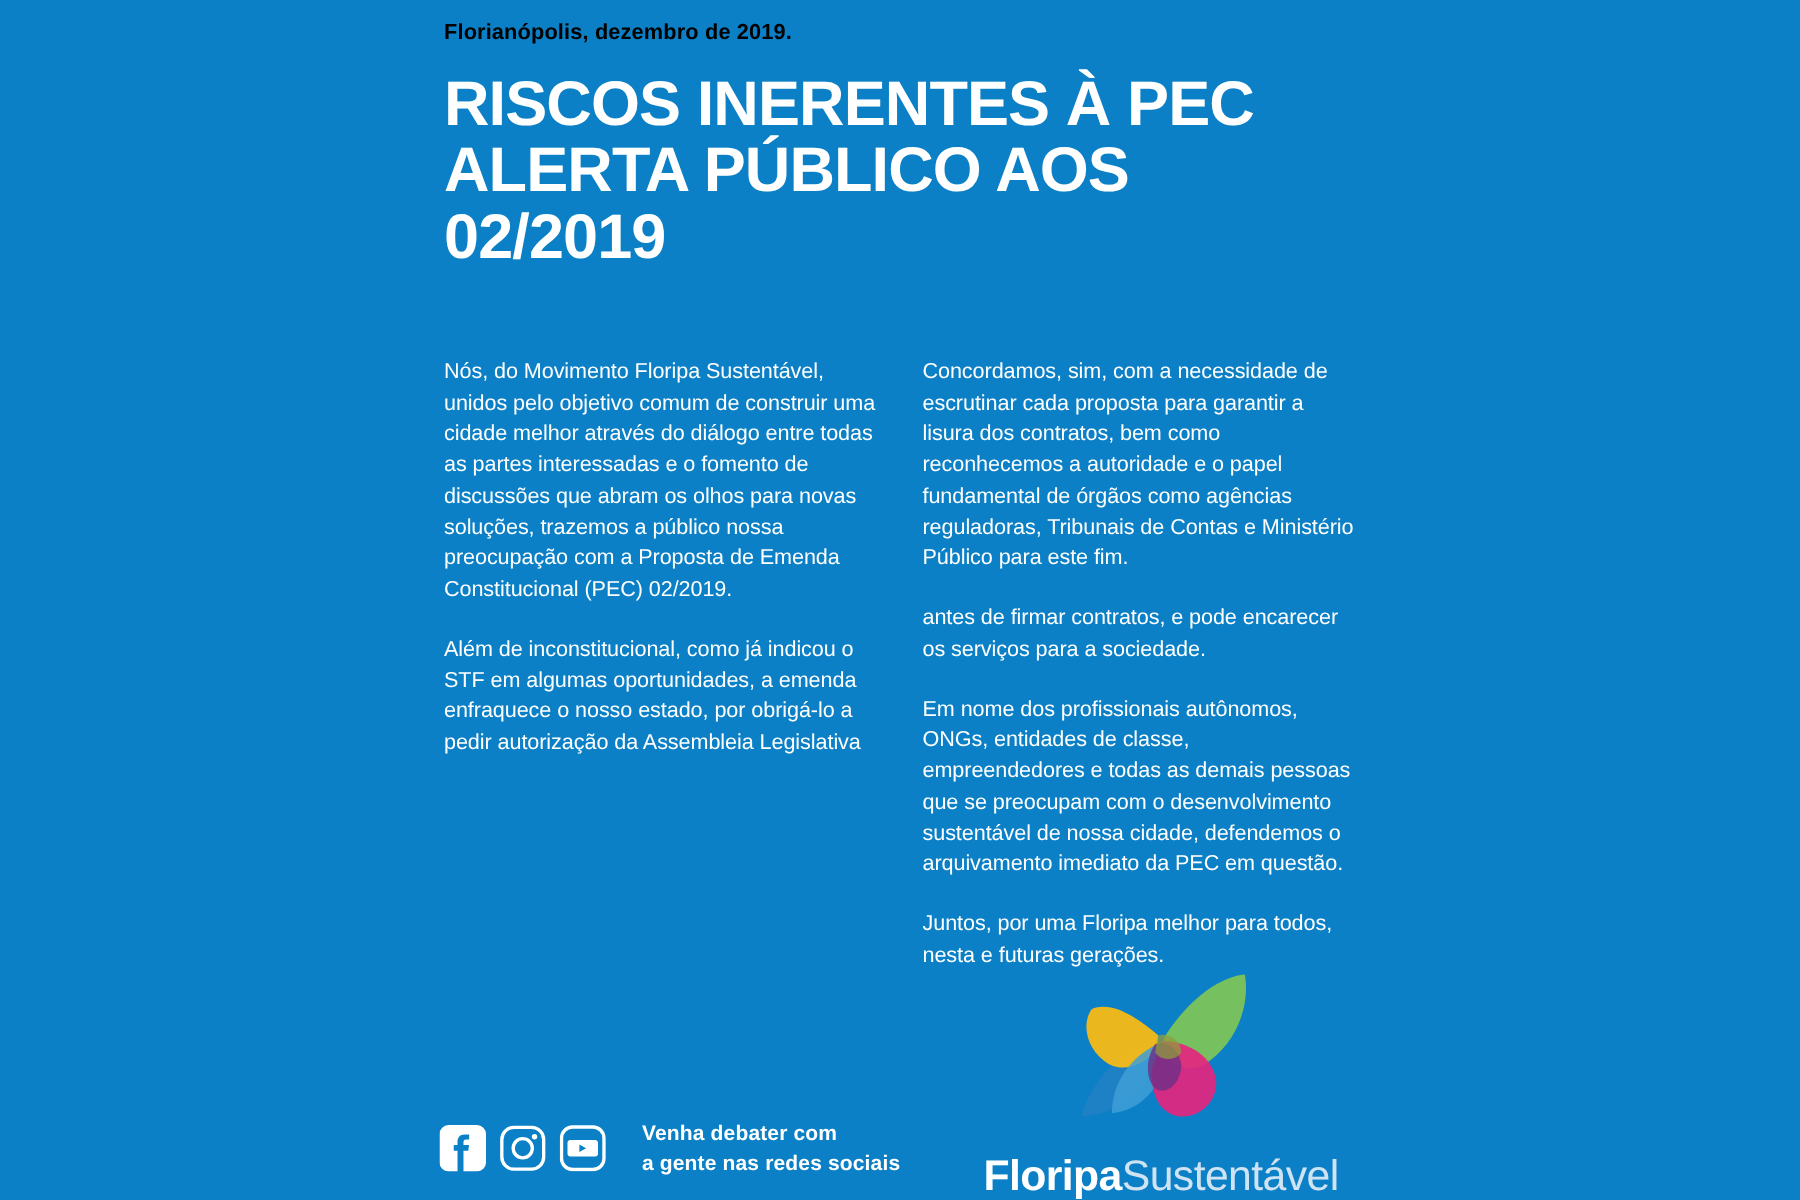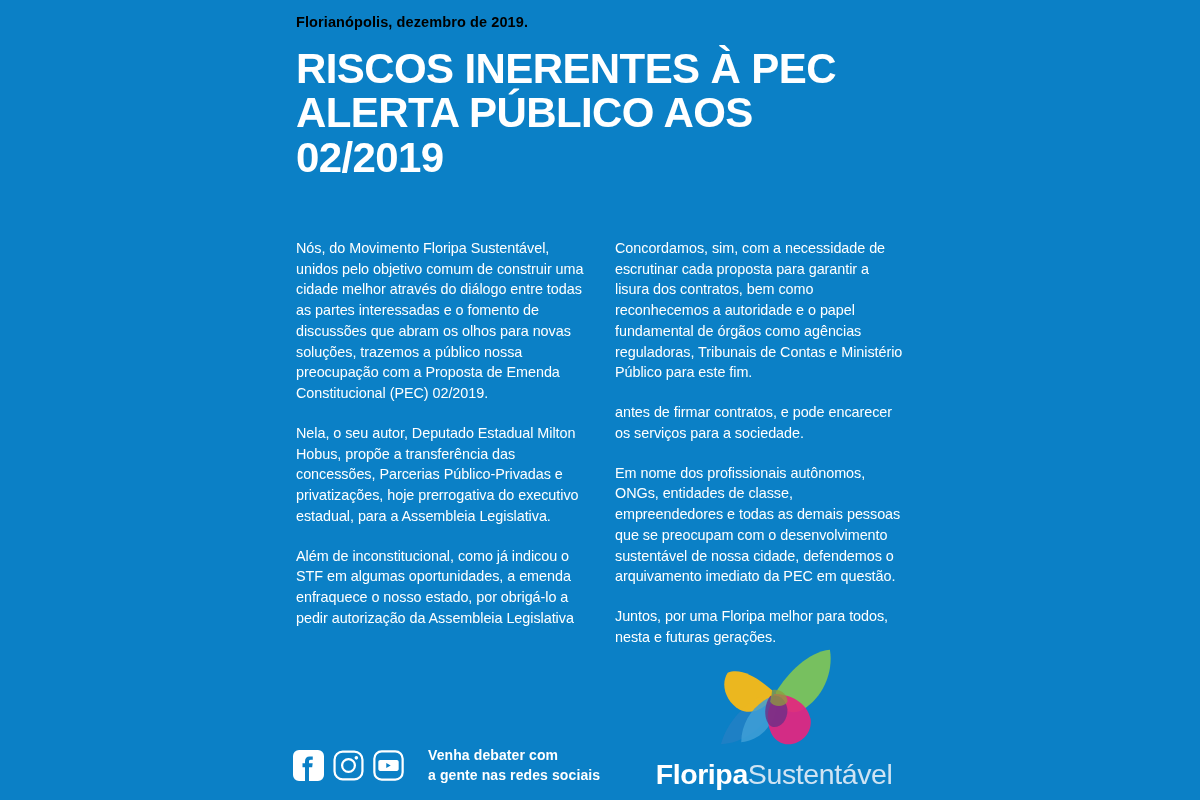--- a/index.html
+++ b/index.html
@@ -109,21 +109,21 @@
     left: 645px;
     top: 640px;
     width: 258px;
   }
   .logo-mark {
     width: 258px;
     height: 108px;
     display: block;
   }
   .logo-word {
-    margin-top: 12px;
+    margin-top: 22px;
     text-align: center;
     font-size: 28.5px;
     line-height: 1;
     white-space: nowrap;
     letter-spacing: -0.4px;
   }
   .logo-word .wm-bold {
     color: #ffffff;
     font-weight: bold;
   }
@@ -143,21 +143,20 @@
       <span class="hl-line">RISCOS INERENTES À PEC</span>
       <span class="hl-line">ALERTA PÚBLICO AOS</span>
       <span class="hl-line">02/2019</span>
     </h1>
   </div>
 
   <div class="columns">
 
     <div class="col">
       <p>Nós, do Movimento Floripa Sustentável, unidos pelo objetivo comum de construir uma cidade melhor através do diálogo entre todas as partes interessadas e o fomento de discussões que abram os olhos para novas soluções, trazemos a público nossa preocupação com a Proposta de Emenda Constitucional (PEC) 02/2019.</p>
-      <p>Nela, o seu autor, Deputado Estadual Milton Hobus, propõe a transferência das concessões, Parcerias Público-Privadas e privatizações, hoje prerrogativa do executivo estadual, para a Assembleia Legislativa.</p>
       <p>Além de inconstitucional, como já indicou o STF em algumas oportunidades, a emenda enfraquece o nosso estado, por obrigá-lo a pedir autorização da Assembleia Legislativa</p>
     </div>
 
     <div class="col">
       <p>Concordamos, sim, com a necessidade de escrutinar cada proposta para garantir a lisura dos contratos, bem como reconhecemos a autoridade e o papel fundamental de órgãos como agências reguladoras, Tribunais de Contas e Ministério Público para este fim.</p>
       <p>antes de firmar contratos, e pode encarecer os serviços para a sociedade.</p>
       <p>Em nome dos profissionais autônomos, ONGs, entidades de classe, empreendedores e todas as demais pessoas que se preocupam com o desenvolvimento sustentável de nossa cidade, defendemos o arquivamento imediato da PEC em questão.</p>
       <p>Juntos, por uma Floripa melhor para todos, nesta e futuras gerações.</p>
     </div>
 

